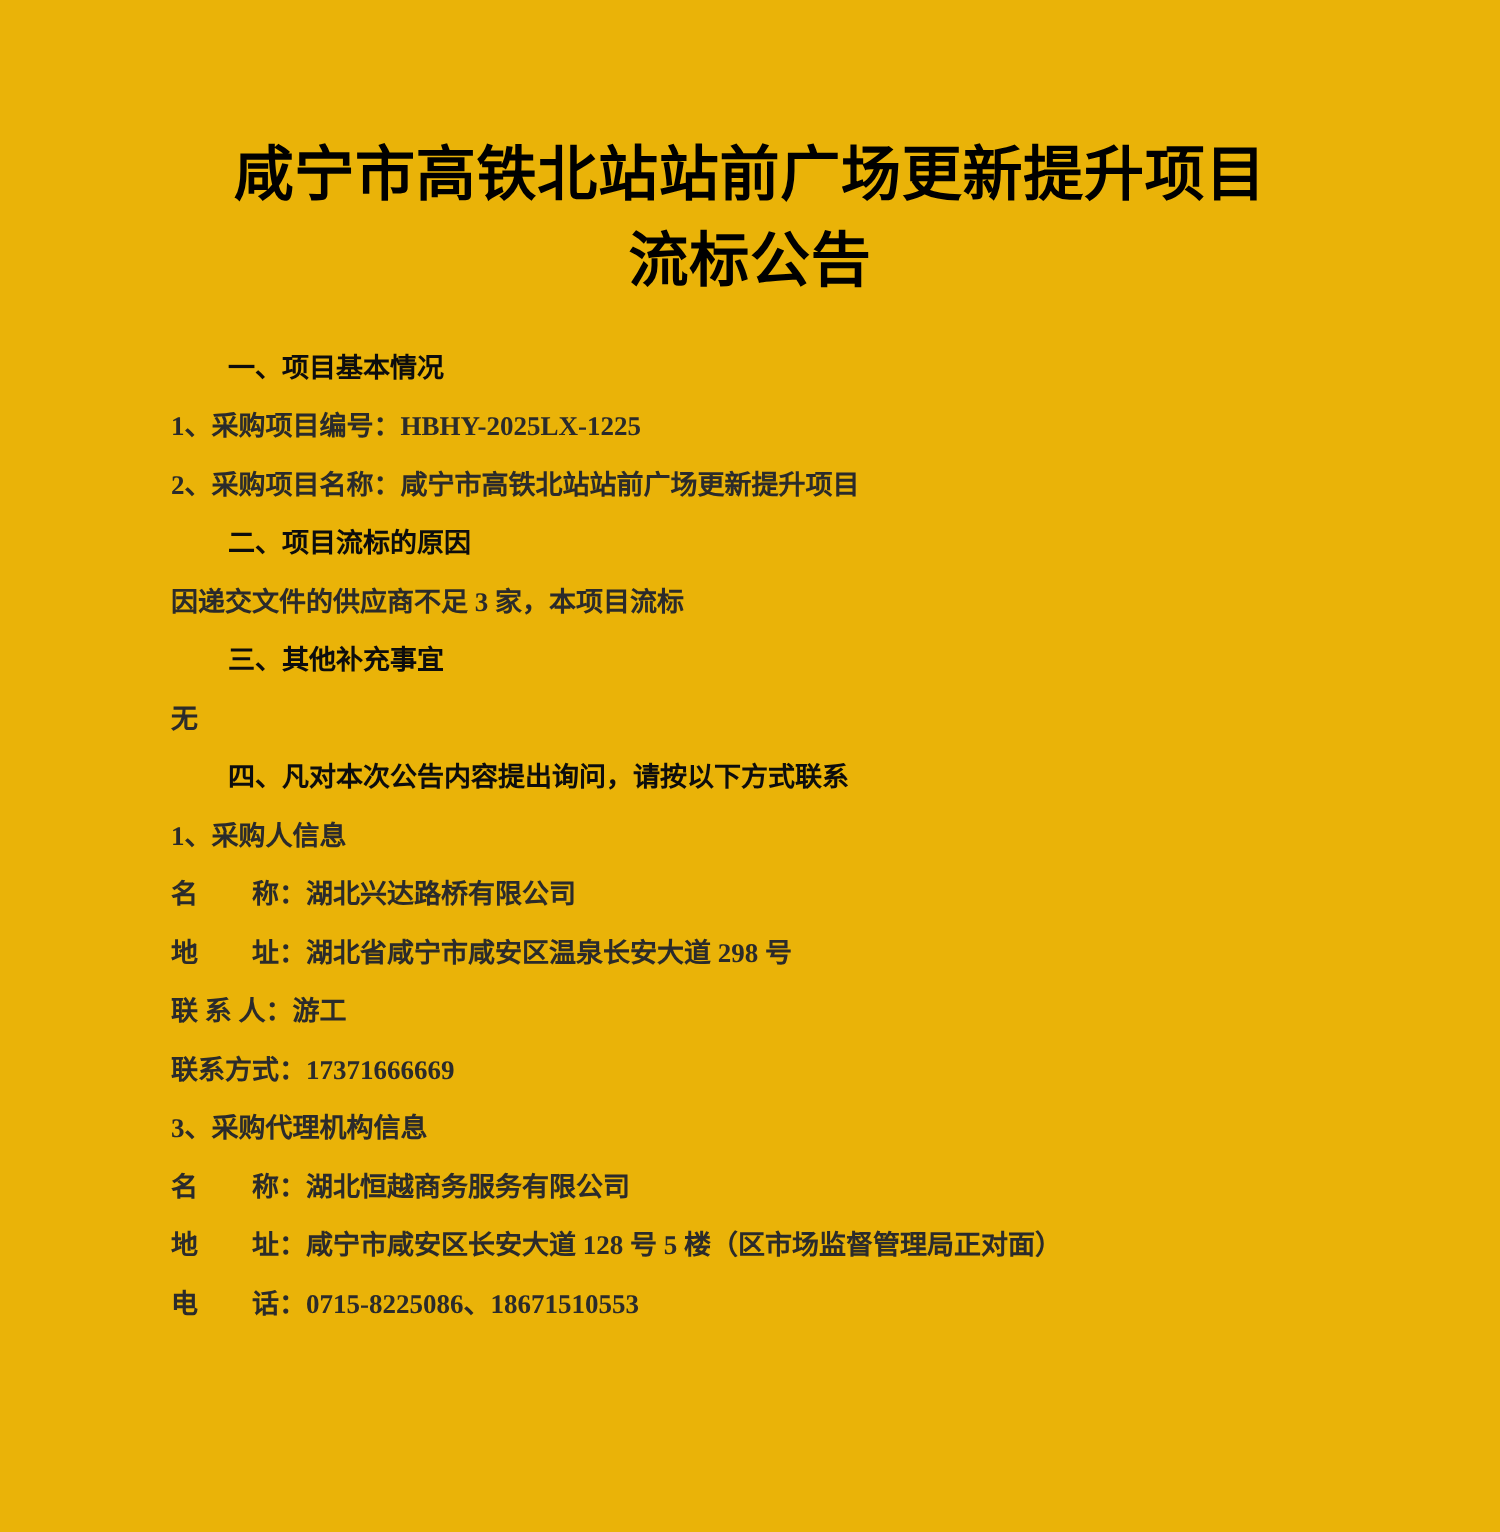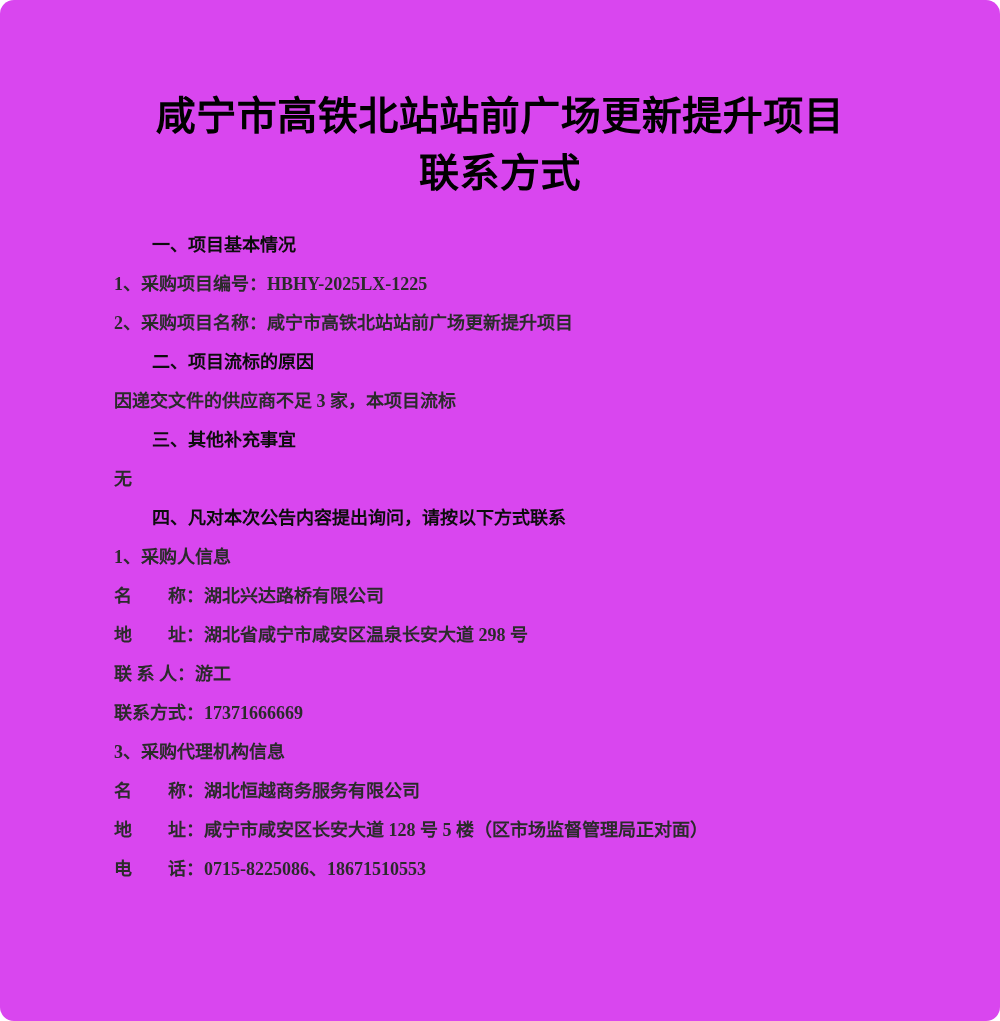--- a/index.html
+++ b/index.html
@@ -4,25 +4,24 @@
 <style>
   html, body {
     margin: 0;
     padding: 0;
     background: #ffffff;
   }
   .page {
     position: relative;
     width: 1000px;
     height: 1021px;
-    background: #d946ef;
+    background: #eab308;
     overflow: hidden;
     font-family: "Liberation Serif", "DejaVu Serif", serif;
     color: #1f1f1f;
-    border-radius: 14px;
   }
   .doc-title {
     margin: 0;
     padding-top: 88px;
     text-align: center;
     font-size: 40px;
     line-height: 57px;
     font-weight: 700;
     color: #000000;
     letter-spacing: 0.5px;
@@ -50,21 +49,21 @@
     color: #2b2b2b;
   }
 </style>
 </head>
 <body>
 
 <div class="page">
 
   <h1 class="doc-title">
     <span class="title-line">咸宁市高铁北站站前广场更新提升项目</span>
-    <span class="title-line">联系方式</span>
+    <span class="title-line">流标公告</span>
   </h1>
 
   <div class="doc-body">
     <p class="heading">一、项目基本情况</p>
     <p class="item">1、采购项目编号：HBHY-2025LX-1225</p>
     <p class="item">2、采购项目名称：咸宁市高铁北站站前广场更新提升项目</p>
     <p class="heading">二、项目流标的原因</p>
     <p class="item">因递交文件的供应商不足 3 家，本项目流标</p>
     <p class="heading">三、其他补充事宜</p>
     <p class="item">无</p>

